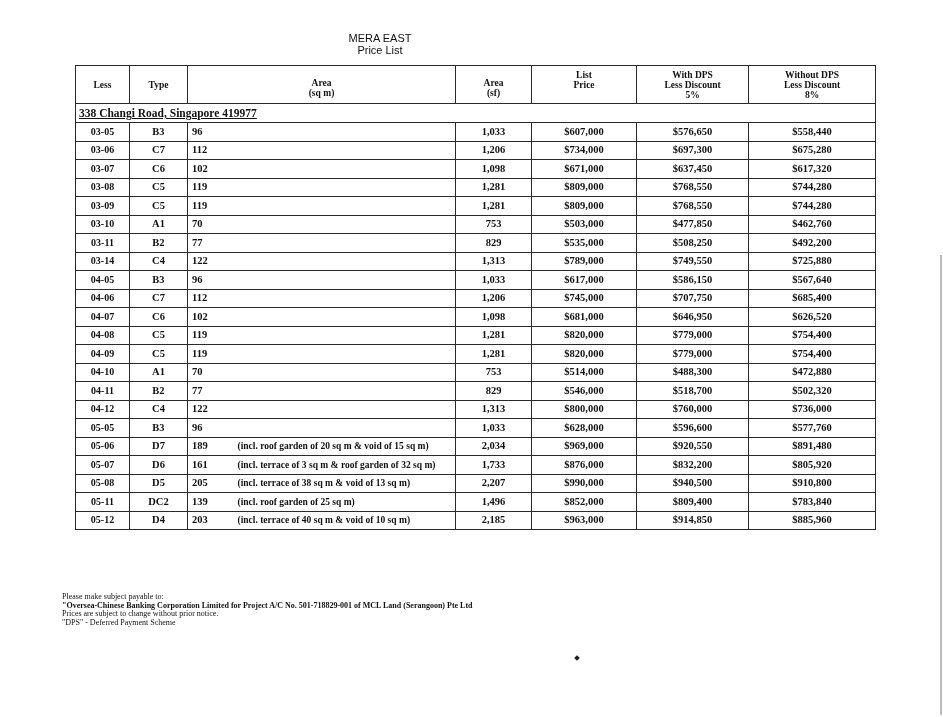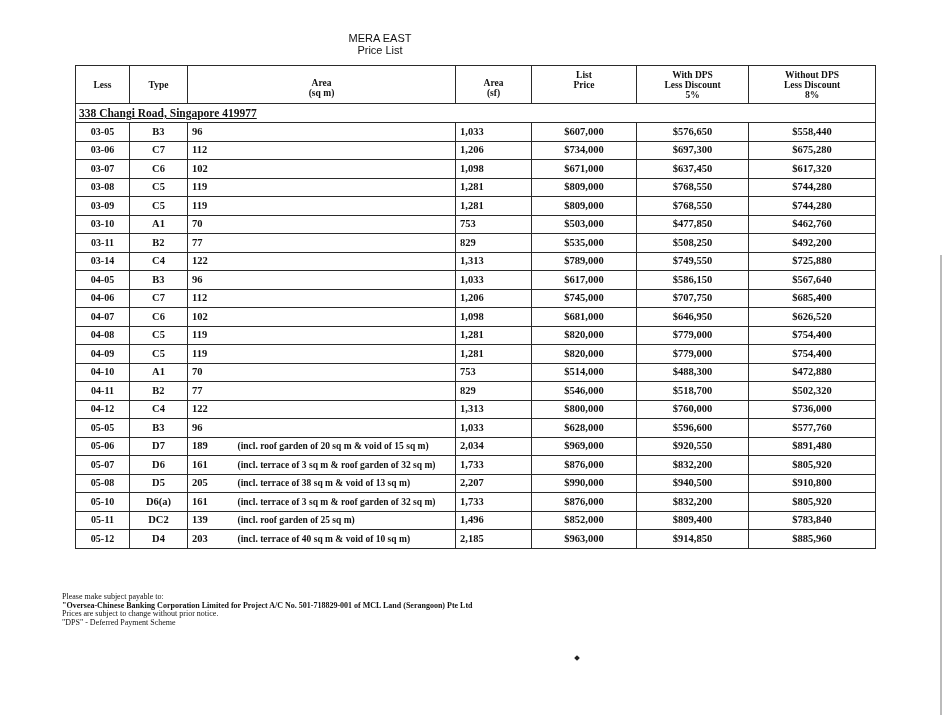--- a/index.html
+++ b/index.html
@@ -25,21 +25,21 @@
     height:33px; font-size:9.5px; line-height:10px; text-align:center; vertical-align:top; padding-top:4px;
   }
   table.pl th.mid { vertical-align:middle; padding-top:0; }
   table.pl tr.addr td {
     height:18px; font-size:11.5px; text-align:left; padding-left:3px; border-bottom:1.5px solid #2a2a2a;margin-left:28px;
   }
   table.pl tr.addr td span { text-decoration:underline; }
   table.pl tr.row td { height:17.5px; line-height:12px; }
   table.pl tr.row.tall td { height:17.5px; }
   td.c { text-align:center; }
-  td.r { text-align:left; }
+  td.r { text-align:center; }
   td.area { text-align:left; padding-left:12px; border-right:none !important; }
   td.note { text-align:left; font-size:9.5px; line-height:9.5px; padding-left:4px; border-left:none !important; white-space:normal; }
   td.unit { font-size:10px; }
   .footer {
     position:absolute; left:62px; top:593px; font-family:"Liberation Serif", serif;
     font-size:8px; line-height:8.6px; color:#111;
   }
   .footer .b { font-weight:bold; }
   .scanline {
     position:absolute; left:940px; top:255px; width:2px; height:460px; background:#bbbbbb;
@@ -291,30 +291,20 @@
         <td class="c unit">05-08</td>
         <td class="c">D5</td>
         <td class="area">205</td>
         <td class="note">(incl. terrace of 38 sq m &amp; void of 13 sq m)</td>
         <td class="r">2,207</td>
         <td class="c">$990,000</td>
         <td class="c">$940,500</td>
         <td class="c">$910,800</td>
       </tr>
       <tr class="row tall">
-        <td class="c unit">05-10</td>
-        <td class="c">D6(a)</td>
-        <td class="area">161</td>
-        <td class="note">(incl. terrace of 3 sq m &amp; roof garden of 32 sq m)</td>
-        <td class="r">1,733</td>
-        <td class="c">$876,000</td>
-        <td class="c">$832,200</td>
-        <td class="c">$805,920</td>
-      </tr>
-      <tr class="row tall">
         <td class="c unit">05-11</td>
         <td class="c">DC2</td>
         <td class="area">139</td>
         <td class="note">(incl. roof garden of 25 sq m)</td>
         <td class="r">1,496</td>
         <td class="c">$852,000</td>
         <td class="c">$809,400</td>
         <td class="c">$783,840</td>
       </tr>
       <tr class="row tall">

